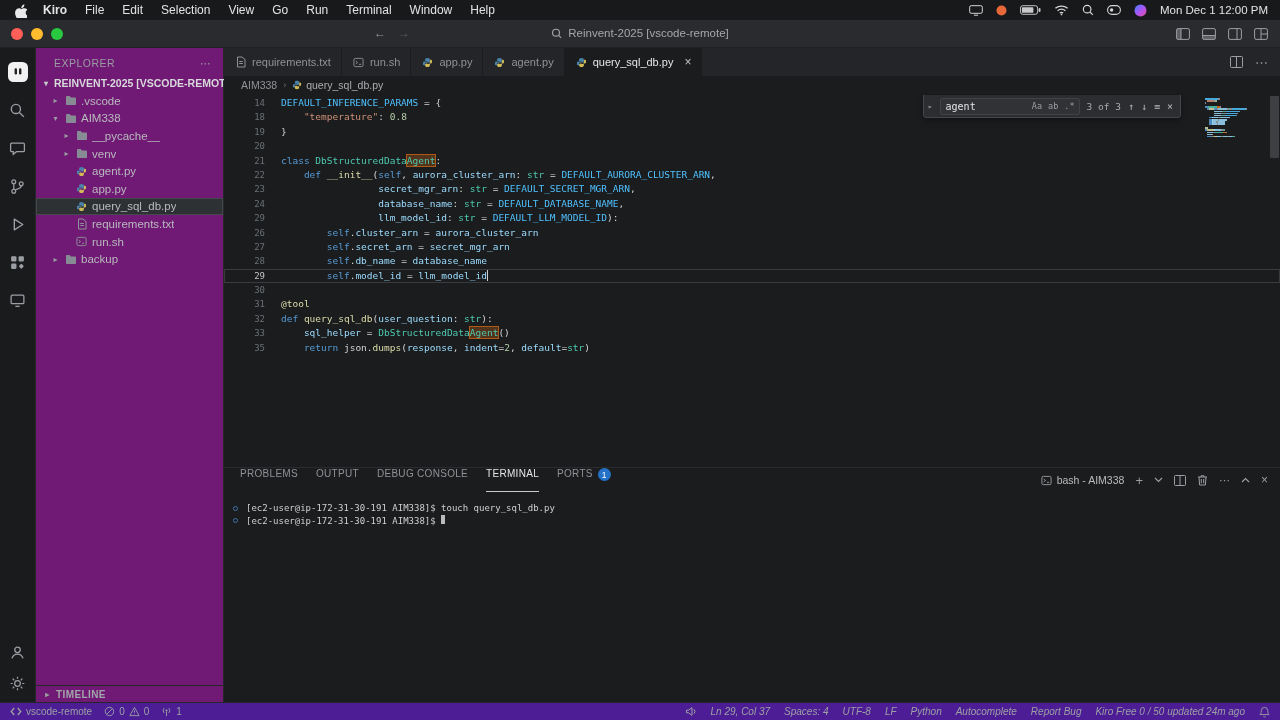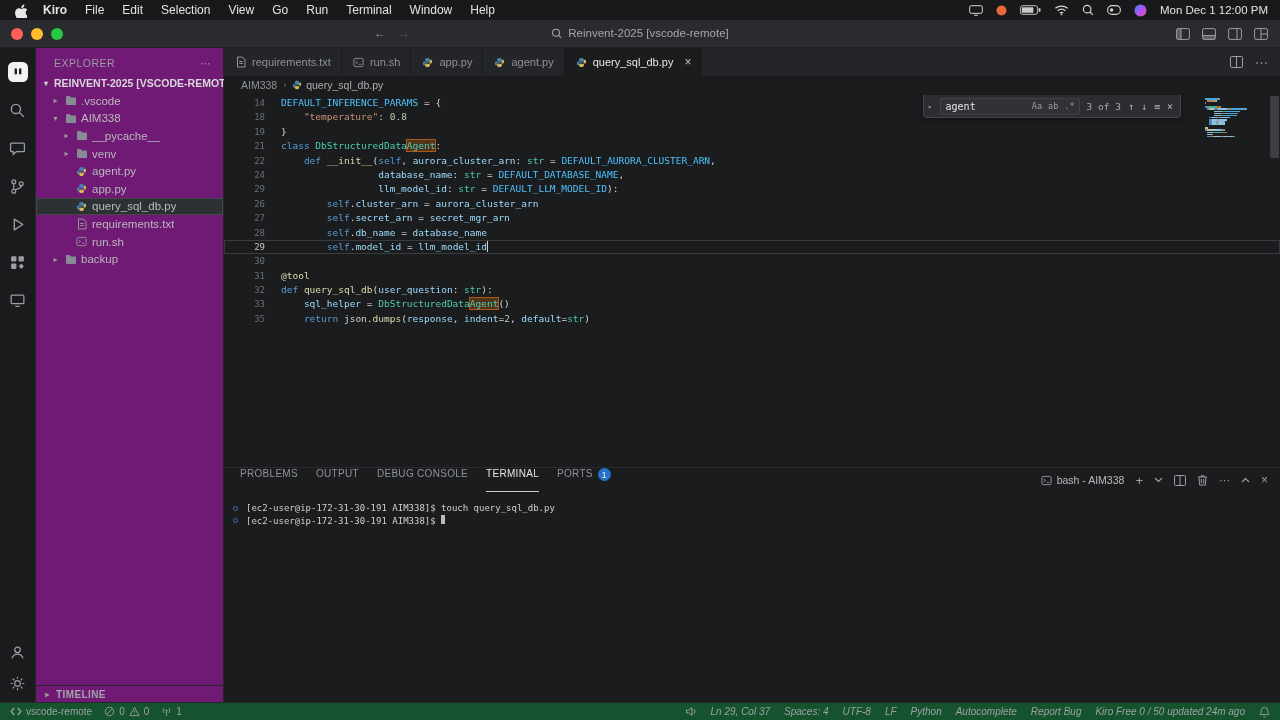--- a/index.html
+++ b/index.html
@@ -102,21 +102,21 @@
   .ptab.active { color:#e4e5e7; box-shadow:inset 0 -1px 0 #c9cacc; }
   .pbadge { min-width:13px; height:13px; border-radius:7px; background:#2472c8; color:#fff; font-size:8.5px;
     display:flex; align-items:center; justify-content:center; padding:0 3px; }
   .panel-right { margin-left:auto; display:flex; align-items:center; gap:11px; color:#9b9ea3; font-size:11px; }
   .shell-label { display:flex; align-items:center; gap:5px; color:#b9bbbe; font-size:10.5px; }
   .terminal { padding-top:11px; font-family:"DejaVu Sans Mono",monospace; font-size:9px; color:#cfd0d2; }
   .tline { height:11.8px; line-height:11.8px; padding-left:22px; position:relative; white-space:pre; }
   .tdot { position:absolute; left:9px; top:3px; width:5px; height:5px; border-radius:50%; border:1px solid #3e6fa8; }
   .tcursor { display:inline-block; width:4.5px; height:9.5px; background:#b9bbbd; vertical-align:-1px; margin-left:5px; }
 
-  .statusbar { position:absolute; bottom:0; left:0; width:1280px; height:18px; background:#14532d;
+  .statusbar { position:absolute; bottom:0; left:0; width:1280px; height:18px; background:#4c1d95;
     border-top:1px solid #26272a; display:flex; align-items:center; font-size:10px; color:#9da0a4; padding:0 10px; z-index:55; }
   .sb-left { display:flex; align-items:center; gap:12px; }
   .sb-right { margin-left:auto; display:flex; align-items:center; gap:14px; }
   .sb-cell { display:flex; align-items:center; gap:4px; white-space:nowrap; }
   #sb-right-items { display:flex; align-items:center; gap:14px;font-style:italic; }
 </style>
 </head>
 <body>
 
 <div class="menubar">
@@ -492,22 +492,24 @@
           </span>
         <span>query_sql_db.py</span>
       </span>
     </div>
 
     <div class="codearea">
       <div id="code" class="code">
           <div class="cl"><span class="ln">14</span><span class="ct"><span class="tk-c">DEFAULT_INFERENCE_PARAMS</span><span class="tk-p"> = {</span></span></div>
           <div class="cl"><span class="ln">18</span><span class="ct"><span class="tk-p">    </span><span class="tk-s">"temperature"</span><span class="tk-p">: </span><span class="tk-n">0.8</span></span></div>
           <div class="cl"><span class="ln">19</span><span class="ct"><span class="tk-p">}</span></span></div>
+          <div class="cl"><span class="ln">20</span><span class="ct"></span></div>
           <div class="cl"><span class="ln">21</span><span class="ct"><span class="tk-k">class </span><span class="tk-t">DbStructuredData</span><span class="tk-tm">Agent</span><span class="tk-p">:</span></span></div>
           <div class="cl"><span class="ln">22</span><span class="ct"><span class="tk-p">    </span><span class="tk-k">def </span><span class="tk-f">__init__</span><span class="tk-p">(</span><span class="tk-e">self</span><span class="tk-p">, </span><span class="tk-v">aurora_cluster_arn</span><span class="tk-p">: </span><span class="tk-t">str</span><span class="tk-p"> = </span><span class="tk-c">DEFAULT_AURORA_CLUSTER_ARN</span><span class="tk-p">,</span></span></div>
+          <div class="cl"><span class="ln">23</span><span class="ct"><span class="tk-p">                 </span><span class="tk-v">secret_mgr_arn</span><span class="tk-p">: </span><span class="tk-t">str</span><span class="tk-p"> = </span><span class="tk-c">DEFAULT_SECRET_MGR_ARN</span><span class="tk-p">,</span></span></div>
           <div class="cl"><span class="ln">24</span><span class="ct"><span class="tk-p">                 </span><span class="tk-v">database_name</span><span class="tk-p">: </span><span class="tk-t">str</span><span class="tk-p"> = </span><span class="tk-c">DEFAULT_DATABASE_NAME</span><span class="tk-p">,</span></span></div>
           <div class="cl"><span class="ln">29</span><span class="ct"><span class="tk-p">                 </span><span class="tk-v">llm_model_id</span><span class="tk-p">: </span><span class="tk-t">str</span><span class="tk-p"> = </span><span class="tk-c">DEFAULT_LLM_MODEL_ID</span><span class="tk-p">):</span></span></div>
           <div class="cl"><span class="ln">26</span><span class="ct"><span class="tk-p">        </span><span class="tk-e">self</span><span class="tk-p">.</span><span class="tk-v">cluster_arn</span><span class="tk-p"> = </span><span class="tk-v">aurora_cluster_arn</span></span></div>
           <div class="cl"><span class="ln">27</span><span class="ct"><span class="tk-p">        </span><span class="tk-e">self</span><span class="tk-p">.</span><span class="tk-v">secret_arn</span><span class="tk-p"> = </span><span class="tk-v">secret_mgr_arn</span></span></div>
           <div class="cl"><span class="ln">28</span><span class="ct"><span class="tk-p">        </span><span class="tk-e">self</span><span class="tk-p">.</span><span class="tk-v">db_name</span><span class="tk-p"> = </span><span class="tk-v">database_name</span></span></div>
           <div class="cl cur"><span class="ln">29</span><span class="ct"><span class="tk-p">        </span><span class="tk-e">self</span><span class="tk-p">.</span><span class="tk-v">model_id</span><span class="tk-p"> = </span><span class="tk-v">llm_model_id</span><span class="caret"></span></span></div>
           <div class="cl"><span class="ln">30</span><span class="ct"></span></div>
           <div class="cl"><span class="ln">31</span><span class="ct"><span class="tk-f">@tool</span></span></div>
           <div class="cl"><span class="ln">32</span><span class="ct"><span class="tk-k">def </span><span class="tk-f">query_sql_db</span><span class="tk-p">(</span><span class="tk-v">user_question</span><span class="tk-p">: </span><span class="tk-t">str</span><span class="tk-p">):</span></span></div>
           <div class="cl"><span class="ln">33</span><span class="ct"><span class="tk-p">    </span><span class="tk-v">sql_helper</span><span class="tk-p"> = </span><span class="tk-t">DbStructuredData</span><span class="tk-tm">Agent</span><span class="tk-p">()</span></span></div>

